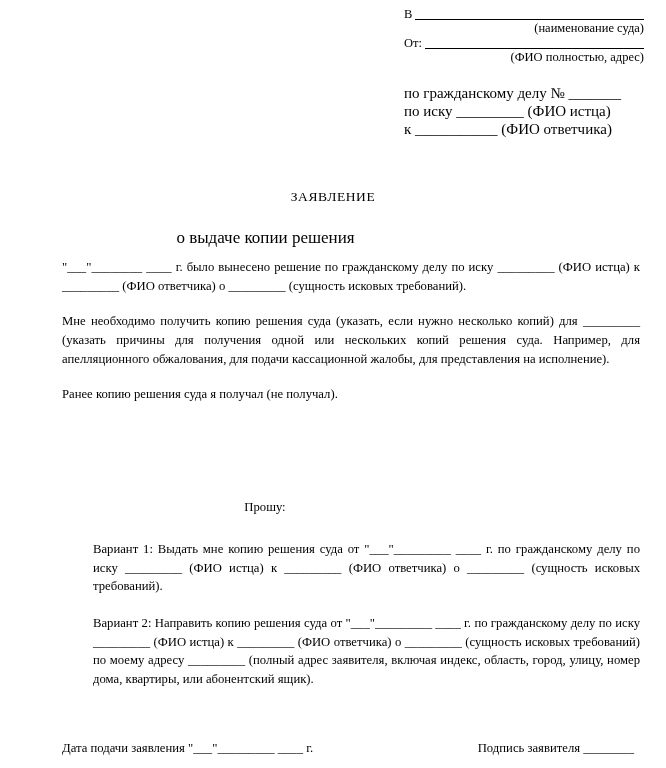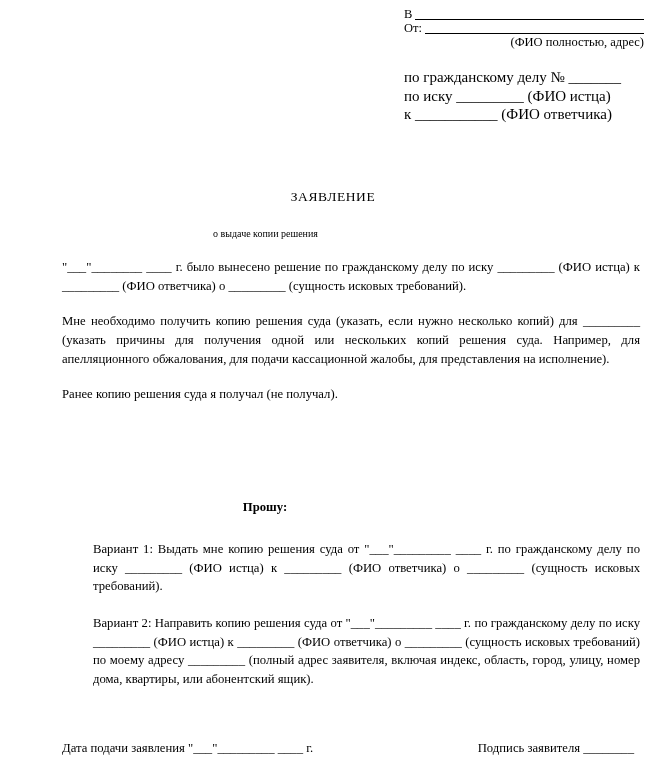--- a/index.html
+++ b/index.html
@@ -73,21 +73,21 @@
     text-align: center;
     font-size: 13.5px;
     letter-spacing: 0.6px;
   }
   .subtitle {
     position: absolute;
     left: 0;
     top: 228px;
     width: 531px;
     text-align: center;
-    font-size: 10px;
+    font-size: 17px;
   }
 
   
   .body {
     position: absolute;
     left: 62px;
     top: 258px;
     width: 578px;
     font-size: 12.7px;
     line-height: 1.47;
@@ -99,21 +99,21 @@
   }
 
   
   .proshu {
     position: absolute;
     left: 0;
     top: 500px;
     width: 530px;
     text-align: center;
     font-size: 12.7px;
-    font-weight: bold;
+    font-weight: normal;
   }
 
   
   .variants {
     position: absolute;
     left: 85px;
     top: 540px;
     width: 555px;
     font-size: 12.7px;
     line-height: 1.47;
@@ -142,20 +142,21 @@
 <body>
 
 <div class="page">
 
   <div class="header">
 
     <div class="hdr-row">
       <span class="hdr-label">В</span>
       <span class="hdr-rule"></span>
     </div>
+    <div class="hdr-caption">(наименование суда)</div>
 
     <div class="hdr-row">
       <span class="hdr-label">От:</span>
       <span class="hdr-rule"></span>
     </div>
     <div class="hdr-caption">(ФИО полностью, адрес)</div>
 
     <div class="hdr-gap"></div>
 
     <div class="hdr-case">

